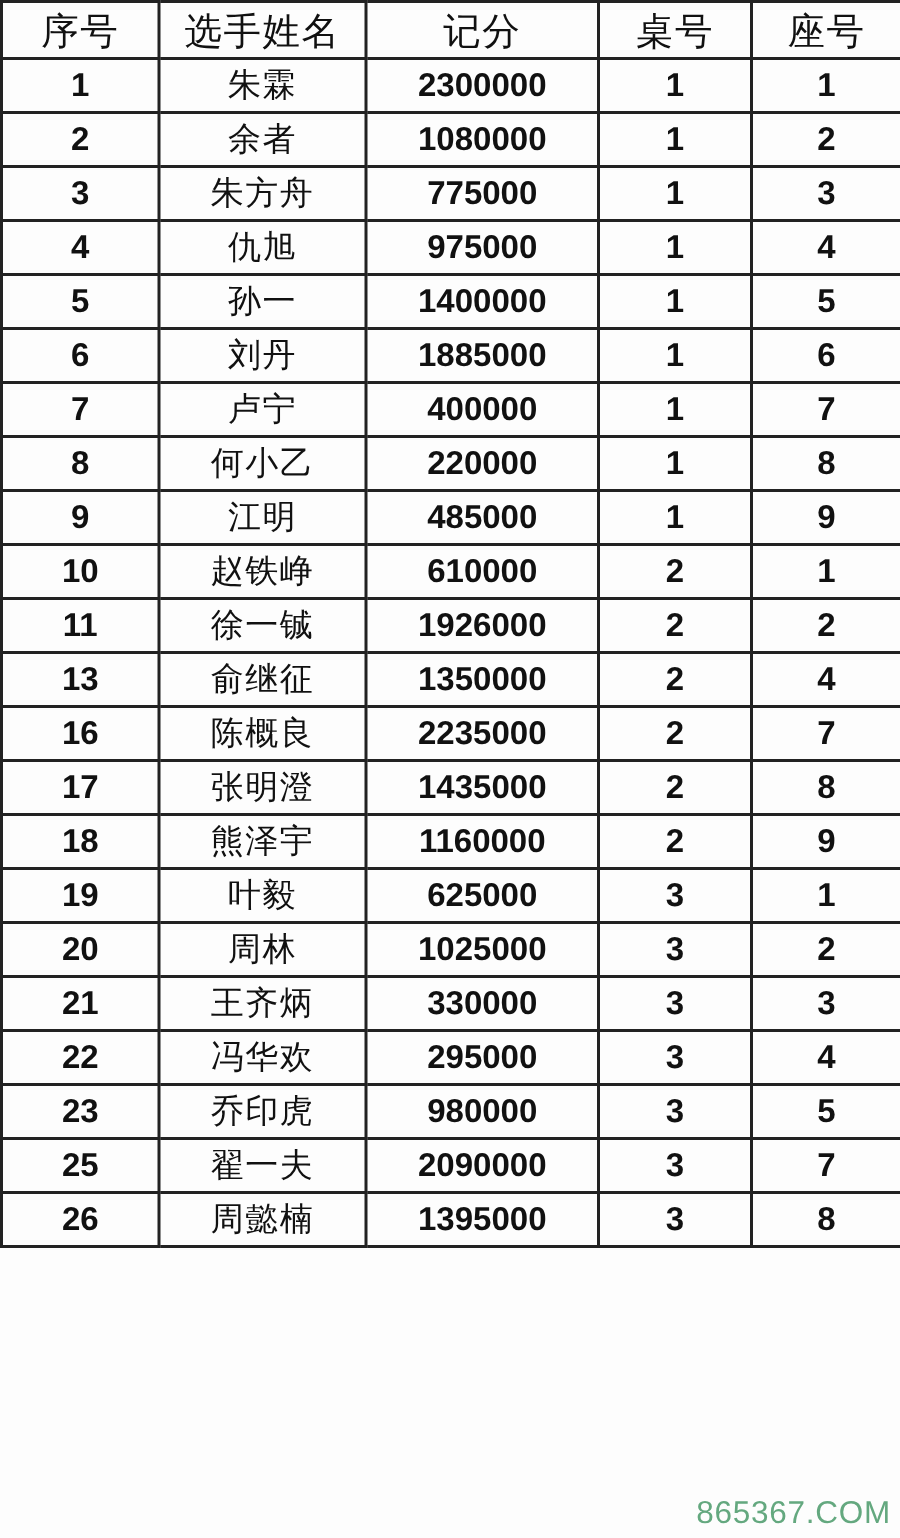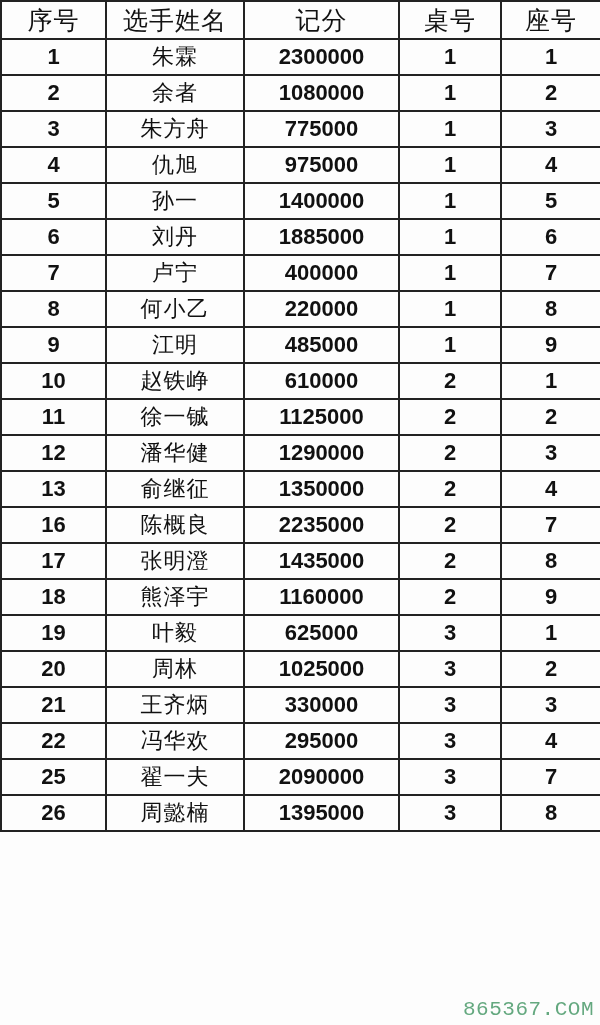--- a/index.html
+++ b/index.html
@@ -54,21 +54,21 @@
     }
     td.name {
       font-family: Liberation Mono, monospace;
       font-size: 24px;
       letter-spacing: 1px;
     }
     .watermark {
       position: absolute;
       right: 6px;
       bottom: 4px;
-      font-family: Liberation Mono, monospace;
+      font-family: Liberation Sans, sans-serif;
       font-size: 21px;
       color: #4a9a6a;
       opacity: 0.85;
       pointer-events: none;
       letter-spacing: 0.5px;
     }
   </style>
 </head>
 <body>
 
@@ -156,30 +156,23 @@
       <tr>
         <td class="num">10</td>
         <td class="name">赵铁峥</td>
         <td class="num">610000</td>
         <td class="num">2</td>
         <td class="num">1</td>
       </tr>
       <tr>
         <td class="num">11</td>
         <td class="name">徐一铖</td>
-        <td class="num">1125000</td>
-        <td class="num">2</td>
-        <td class="num">2</td>
-      </tr>
-      <tr>
-        <td class="num">12</td>
-        <td class="name">潘华健</td>
-        <td class="num">1290000</td>
-        <td class="num">2</td>
-        <td class="num">3</td>
+        <td class="num">1926000</td>
+        <td class="num">2</td>
+        <td class="num">2</td>
       </tr>
       <tr>
         <td class="num">13</td>
         <td class="name">俞继征</td>
         <td class="num">1350000</td>
         <td class="num">2</td>
         <td class="num">4</td>
       </tr>
       <tr>
         <td class="num">16</td>
@@ -222,20 +215,27 @@
         <td class="num">330000</td>
         <td class="num">3</td>
         <td class="num">3</td>
       </tr>
       <tr>
         <td class="num">22</td>
         <td class="name">冯华欢</td>
         <td class="num">295000</td>
         <td class="num">3</td>
         <td class="num">4</td>
+      </tr>
+      <tr>
+        <td class="num">23</td>
+        <td class="name">乔印虎</td>
+        <td class="num">980000</td>
+        <td class="num">3</td>
+        <td class="num">5</td>
       </tr>
       <tr>
         <td class="num">25</td>
         <td class="name">翟一夫</td>
         <td class="num">2090000</td>
         <td class="num">3</td>
         <td class="num">7</td>
       </tr>
       <tr>
         <td class="num">26</td>

